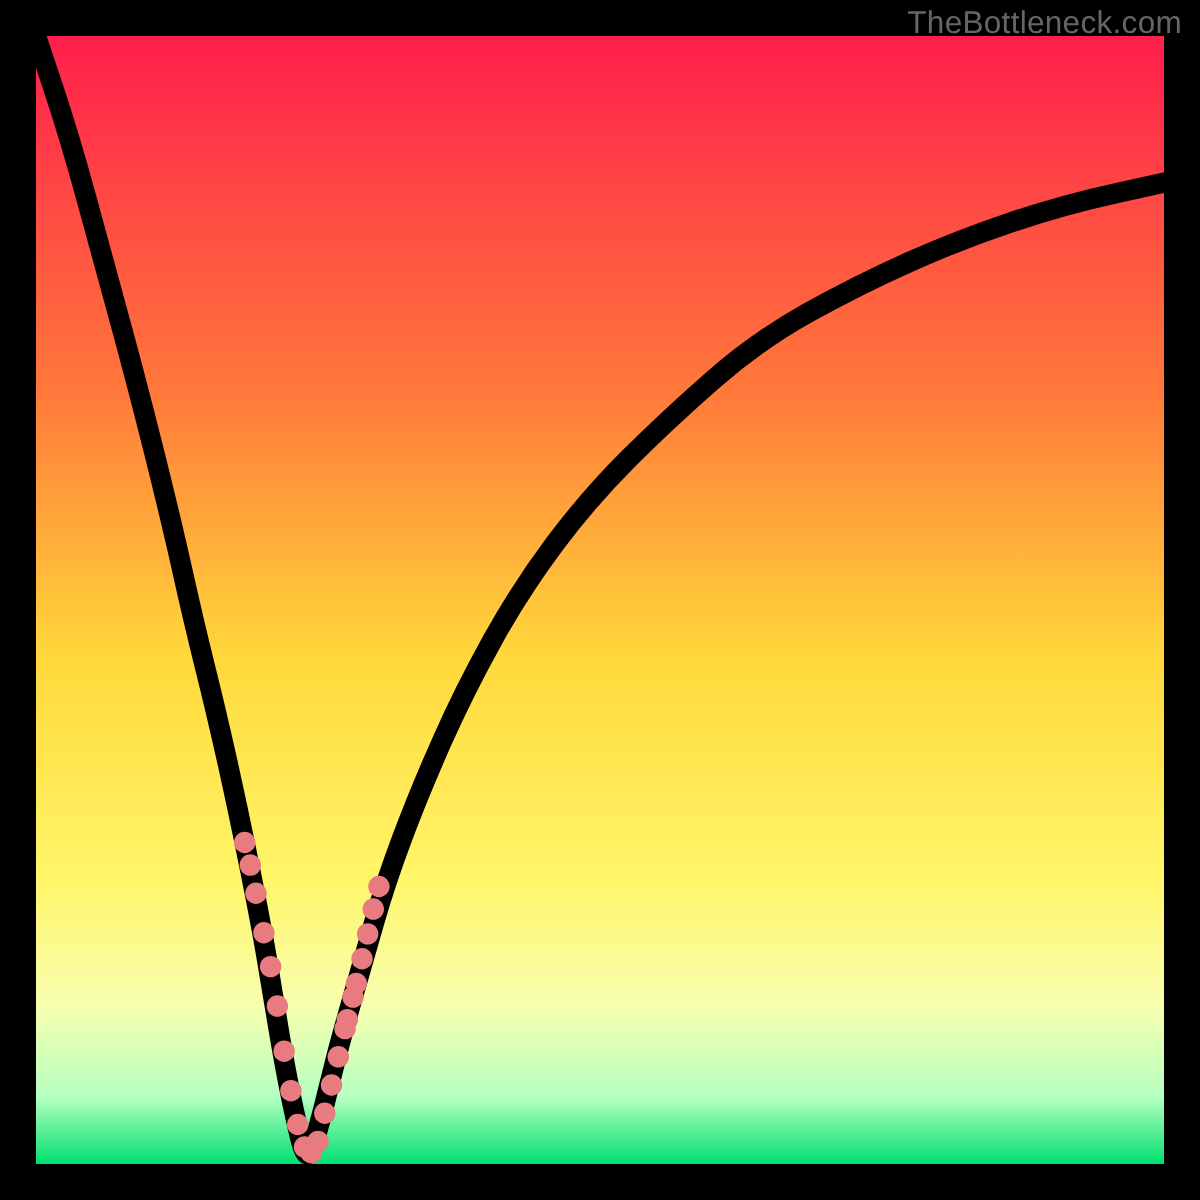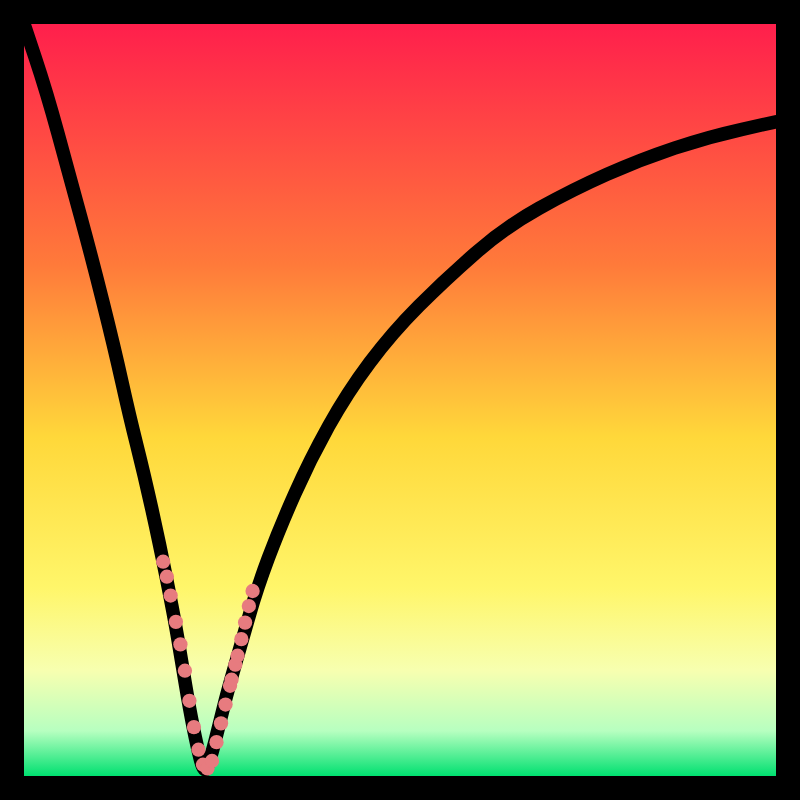--- a/index.html
+++ b/index.html
@@ -108,14 +108,15 @@
           <circle cx="28.40" cy="84.00" r="0.95" class="marker" fill="#e77b7f"></circle>
           <circle cx="28.90" cy="81.80" r="0.95" class="marker" fill="#e77b7f"></circle>
           <circle cx="29.40" cy="79.60" r="0.95" class="marker" fill="#e77b7f"></circle>
           <circle cx="29.90" cy="77.40" r="0.95" class="marker" fill="#e77b7f"></circle>
           <circle cx="30.40" cy="75.40" r="0.95" class="marker" fill="#e77b7f"></circle>
         </g>
     </svg>
 
   </div>
 
+  <div class="watermark">TheBottleneck.com</div>
 
 </div>
 
 </body></html>

